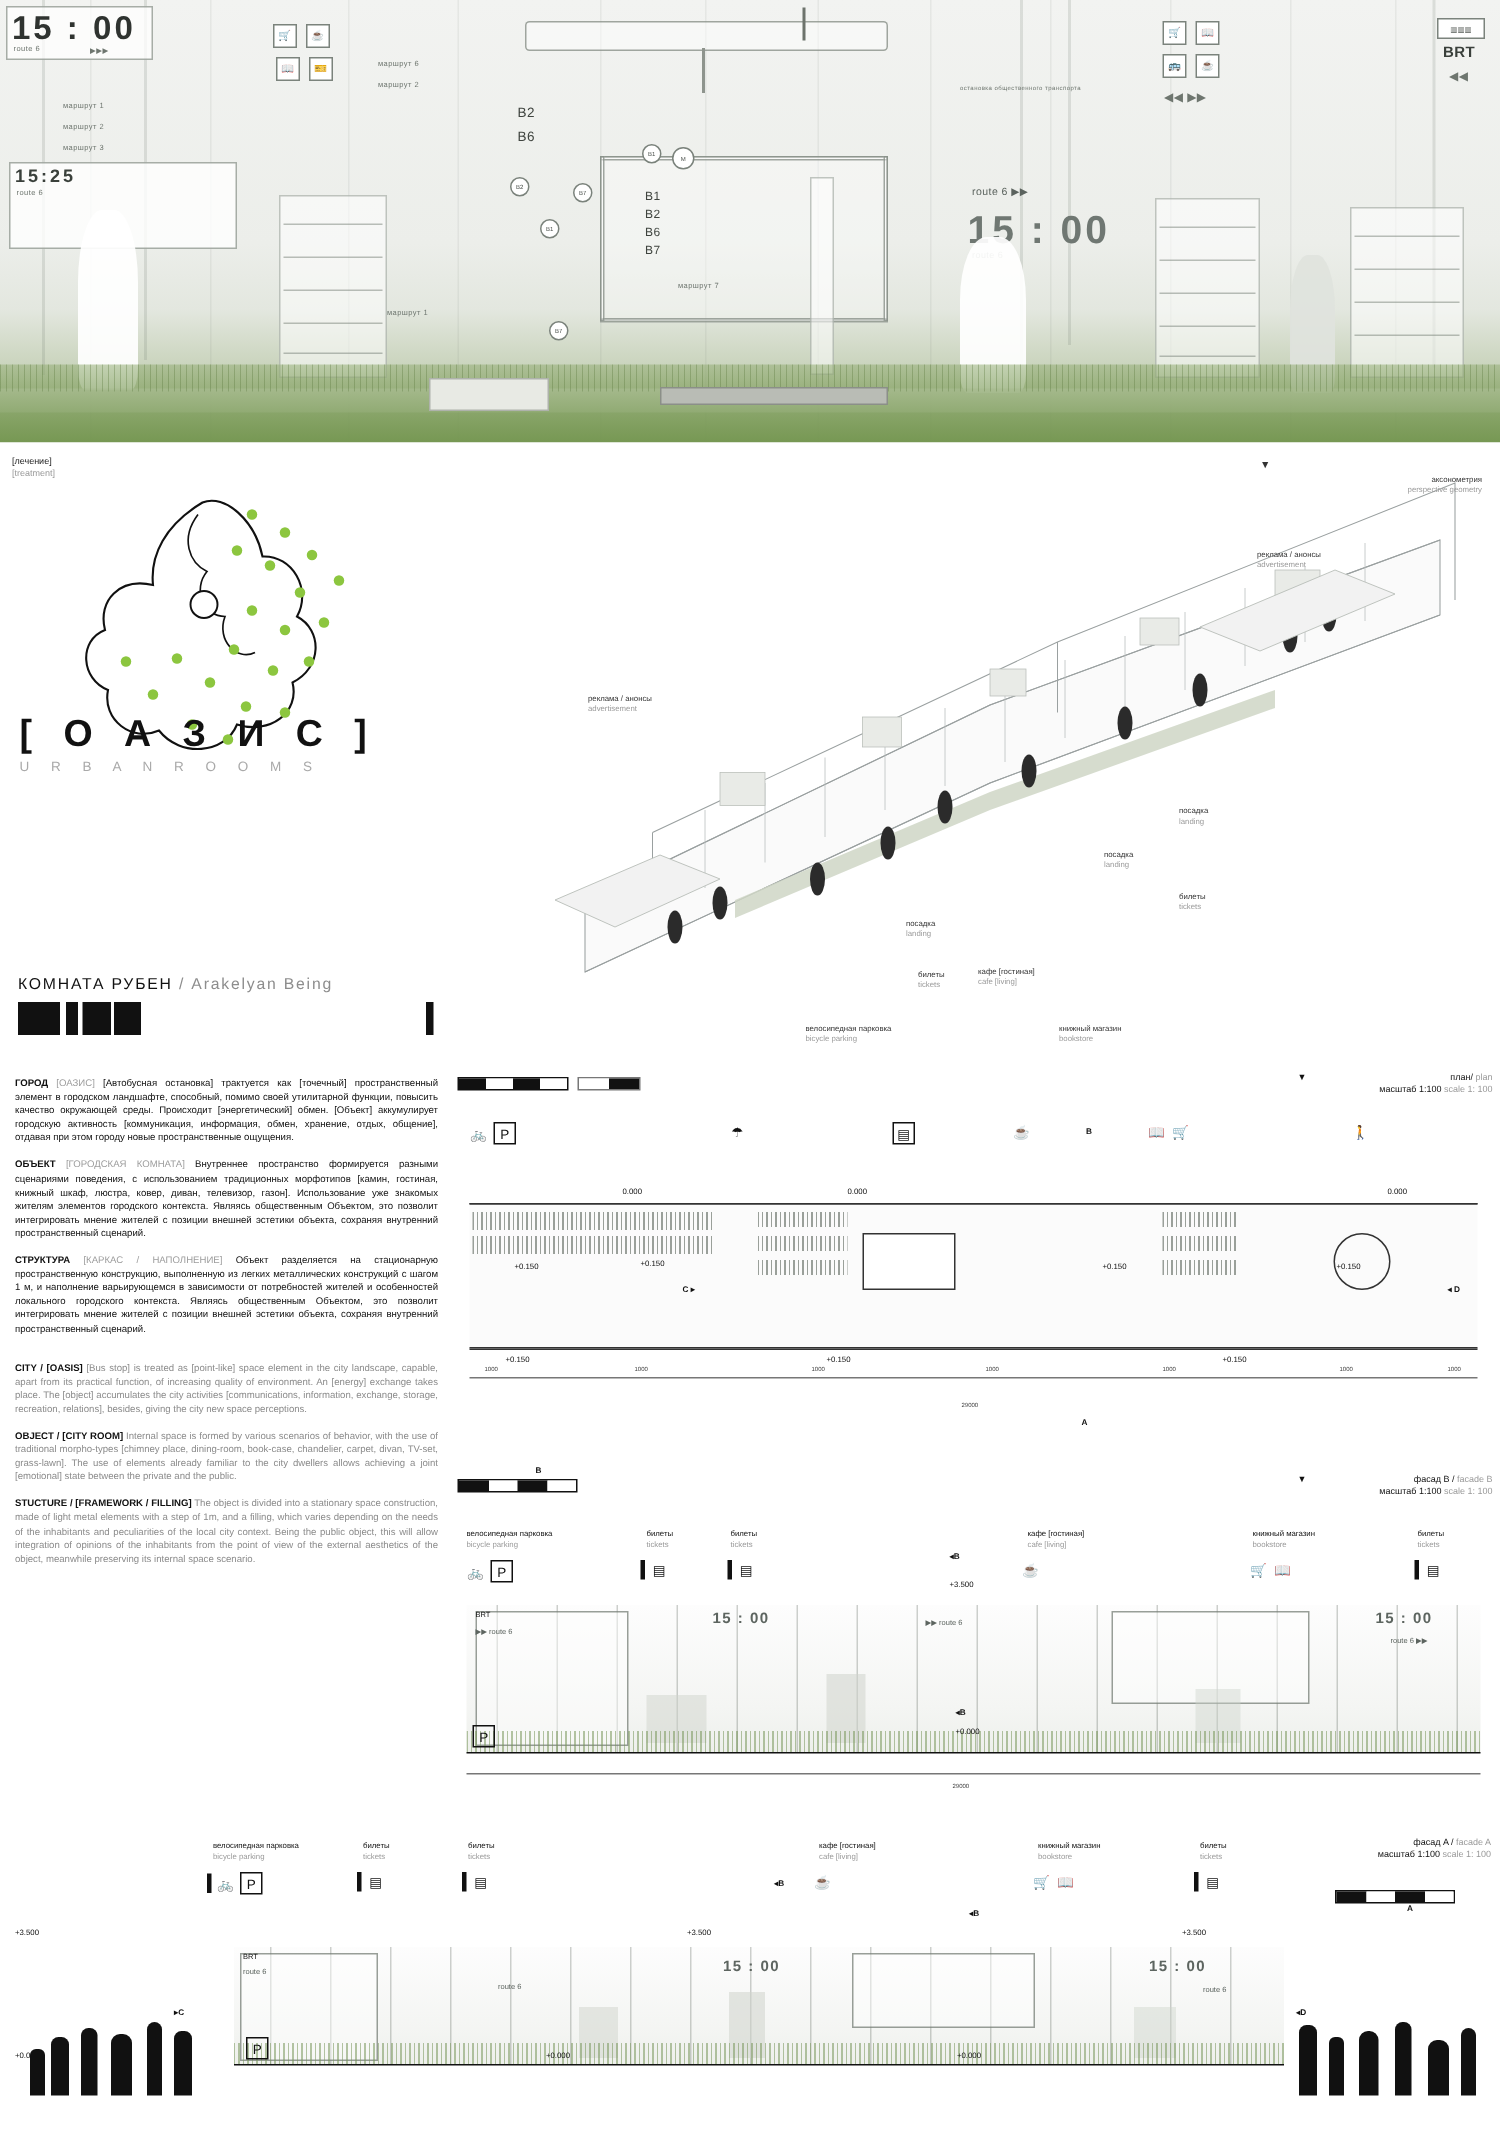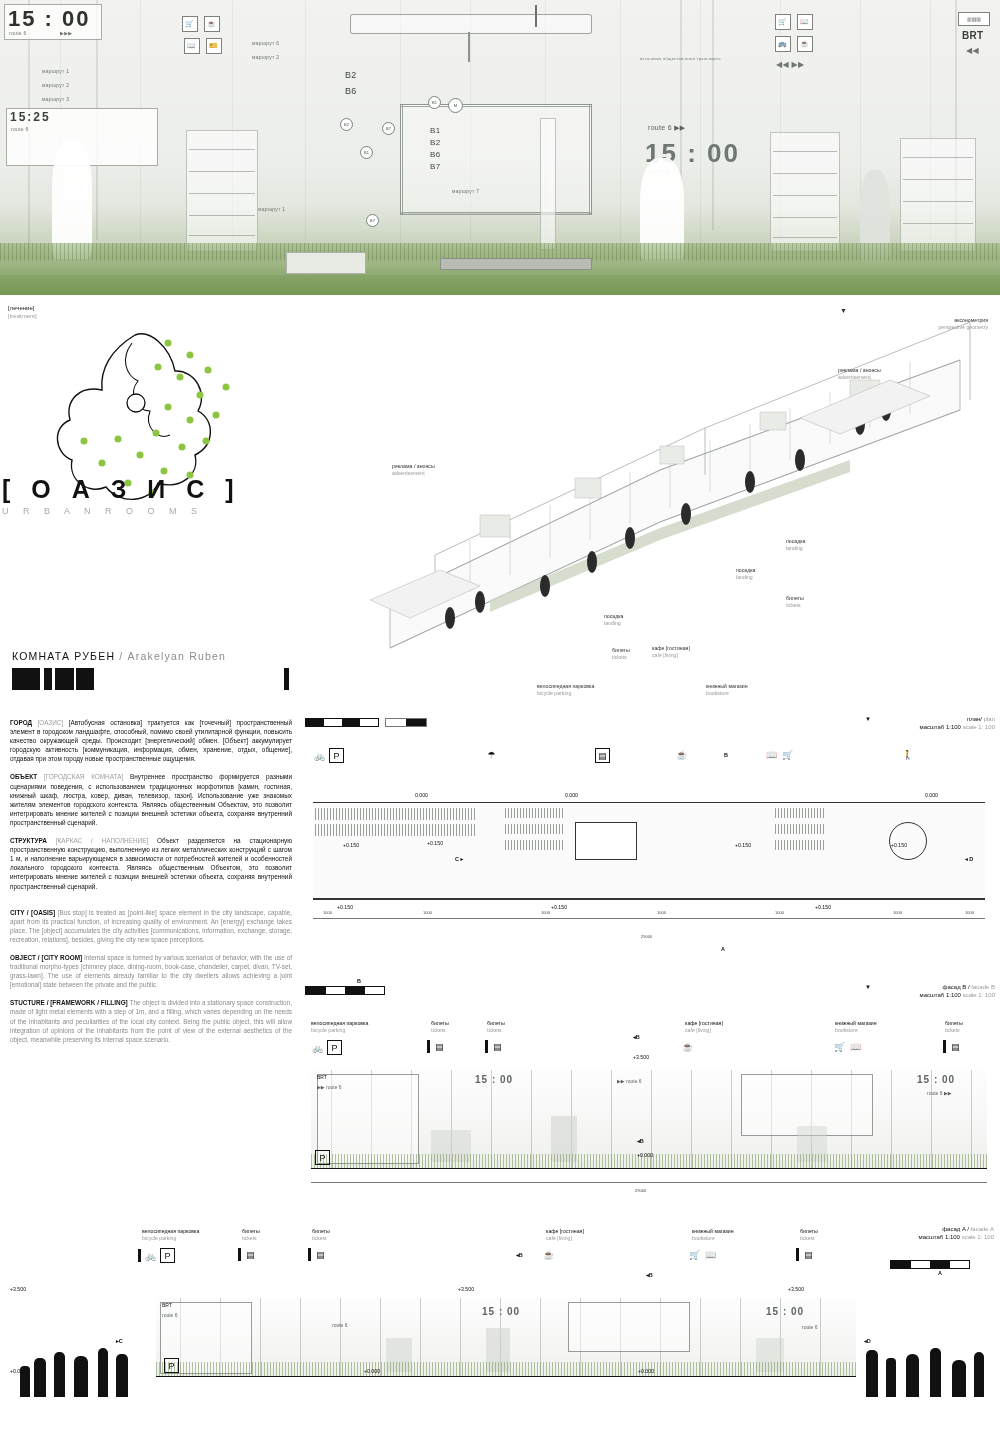--- a/index.html
+++ b/index.html
@@ -24,21 +24,21 @@
   .bigtime{position:absolute;font-family:"Liberation Sans",sans-serif;font-weight:700;letter-spacing:2px;color:#6d7570;}
   .smallcap{position:absolute;font-size:5px;color:#6e766f;letter-spacing:.3px;}
   .dot{position:absolute;border:1px solid #7a827b;border-radius:50%;background:#fff;font-size:4px;text-align:center;color:#4c524d;}
   .panelbox{position:absolute;border:1px solid rgba(110,120,110,.6);background:rgba(255,255,255,.6);}
   .icoSq{position:absolute;border:1px solid #7b837c;background:#fff;display:flex;align-items:center;justify-content:center;font-size:7px;color:#4a504b;}
 
   
   .mid{position:absolute;left:0;top:295px;width:1000px;height:415px;background:#fff;}
   .treat{position:absolute;left:8px;top:10px;font-size:6px;color:#222;line-height:1.25;}
   .neuro{position:absolute;left:40px;top:20px;width:230px;height:200px;}
-  .logo{position:absolute;left:2px;top:180px;width:290px;}
+  .logo{position:absolute;left:13px;top:180px;width:290px;}
   .logo .l1{font-size:25px;letter-spacing:7px;font-weight:700;color:#111;}
   .logo .l2{font-size:9.5px;letter-spacing:5.6px;color:#111;margin-top:2px;}
   .logo .l3{font-size:22px;letter-spacing:7px;color:#9a9a9a;margin-top:7px;}
   .logo .l4{font-size:9px;letter-spacing:6px;color:#a9a9a9;margin-top:2px;}
   .author{position:absolute;left:12px;top:355px;font-size:10.5px;letter-spacing:1.2px;color:#111;}
   .author .lat{color:#8d8d8d;}
   .barcode{position:absolute;left:12px;top:373px;width:277px;height:22px;background:#111;}
   .barcode .w{position:absolute;top:0;bottom:0;background:#fff;}
   .axo-label{position:absolute;font-size:5.2px;color:#333;line-height:1.25;}
   .axo-label .sub{color:#9a9a9a;}
@@ -235,21 +235,21 @@
     </svg>
 
     <div class="logo">
       <div class="l1">[ О А З И С ]</div>
       <div class="l4">U R B A N   R O O M S</div>
     </div>
 
     <div class="author">
       <span>КОМНАТА РУБЕН</span>
       <span class="lat">/</span>
-      <span class="lat">Arakelyan Ruben</span>
+      <span class="lat">Arakelyan Being</span>
     </div>
     <div class="barcode">
       <div class="w" style="left:28px;width:4px"></div>
       <div class="w" style="left:40px;width:3px"></div>
       <div class="w" style="left:62px;width:2px"></div>
       <div class="w" style="left:82px;width:190px"></div>
     </div>
 
     <svg class="axo" viewBox="0 0 660 400">
       <g stroke="#9aa0a0" fill="none" stroke-width=".7">

